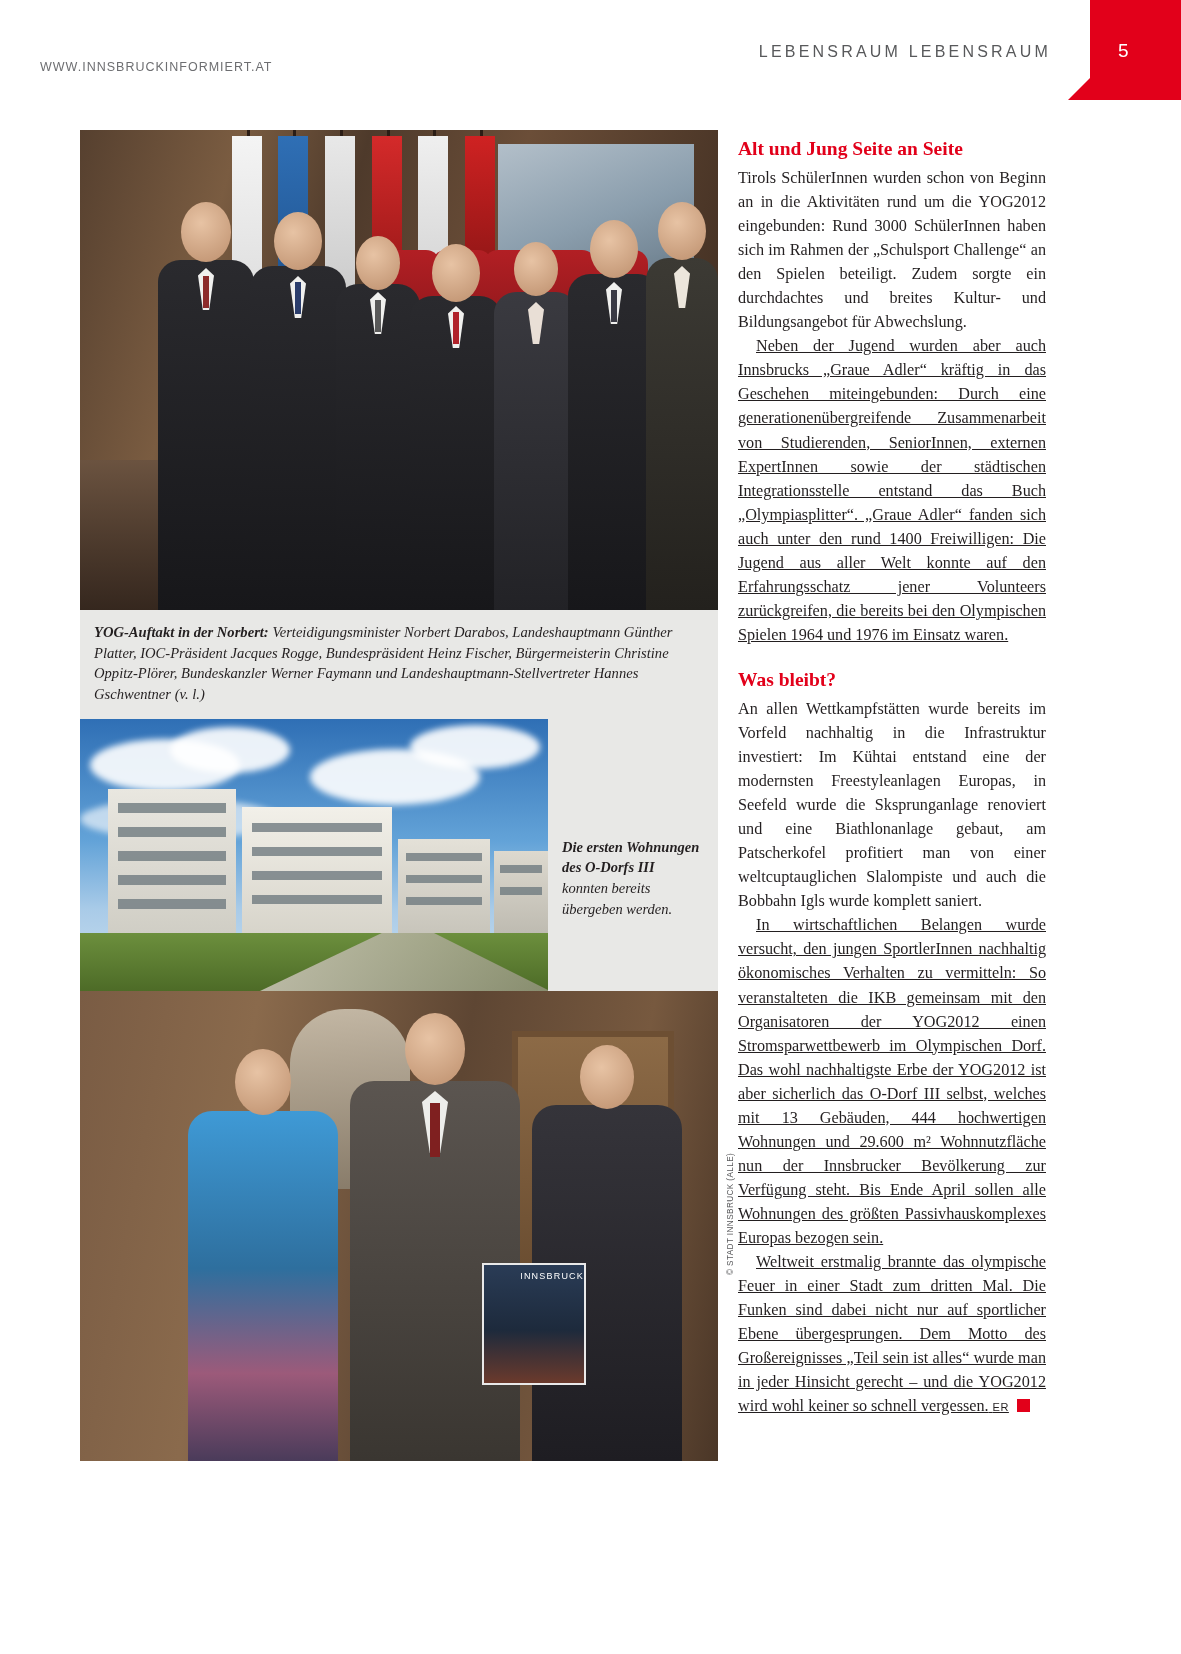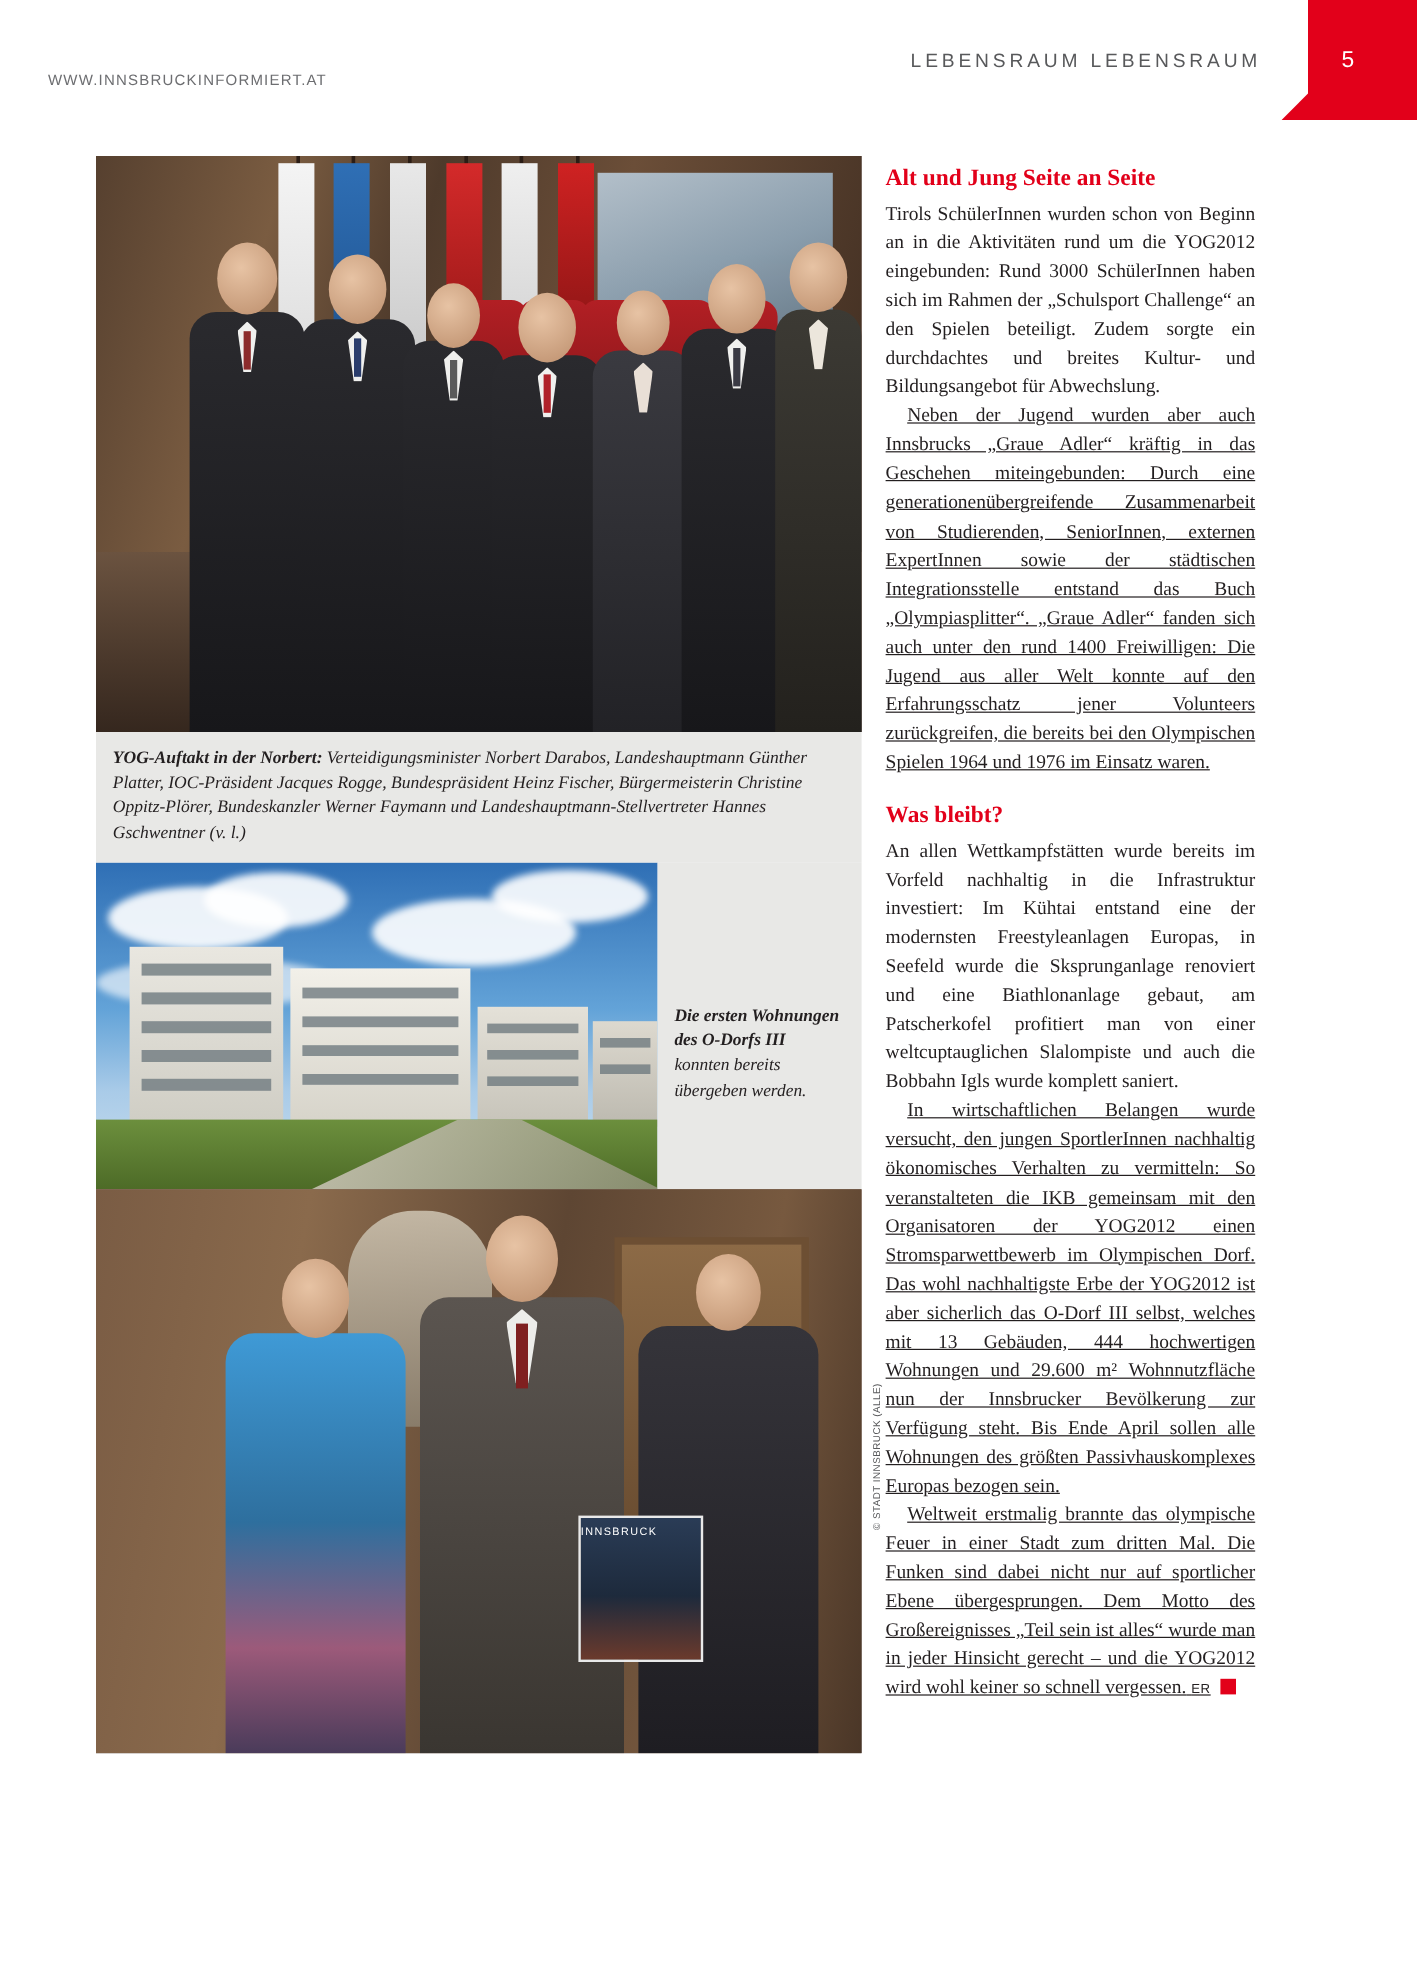--- a/index.html
+++ b/index.html
@@ -167,21 +167,21 @@
   .bk-wall{position:absolute;left:0;top:0;width:638px;height:470px;
     background:linear-gradient(100deg,#7a5c44 0%,#8a6a4c 25%,#5e4633 55%,#77593f 80%,#4a3627 100%);}
   .bk-door{position:absolute;right:44px;top:40px;width:150px;height:330px;
     background:linear-gradient(180deg,#8c6a46,#5d4229);border:6px solid #6d4f33;}
   .bk-stat{position:absolute;left:210px;top:18px;width:120px;height:180px;
     background:linear-gradient(180deg,#cfc6b4,#8d8372);border-radius:55px 55px 0 0;opacity:.85;}
   .bk-person{position:absolute;bottom:0;border-radius:24px 24px 0 0;}
   .bk-book{position:absolute;left:402px;top:272px;width:100px;height:118px;
     background:linear-gradient(180deg,#2a3c56 0%,#1d2a3c 55%,#6b3a2c 100%);
     border:2px solid #e9e9e9;}
-  .bk-book-title{position:absolute;left:0;top:6px;width:100px;text-align:left;
+  .bk-book-title{position:absolute;left:0;top:6px;width:100px;text-align:right;
     font-family:"Liberation Sans", sans-serif;font-size:9px;letter-spacing:1.2px;color:#ffffff;}
 
   .credit{
     position:absolute;
     left: 726px;
     top: 1275px;
     font-family:"Liberation Sans", sans-serif;
     font-size: 8.2px;
     letter-spacing:.4px;
     color:#58595b;

